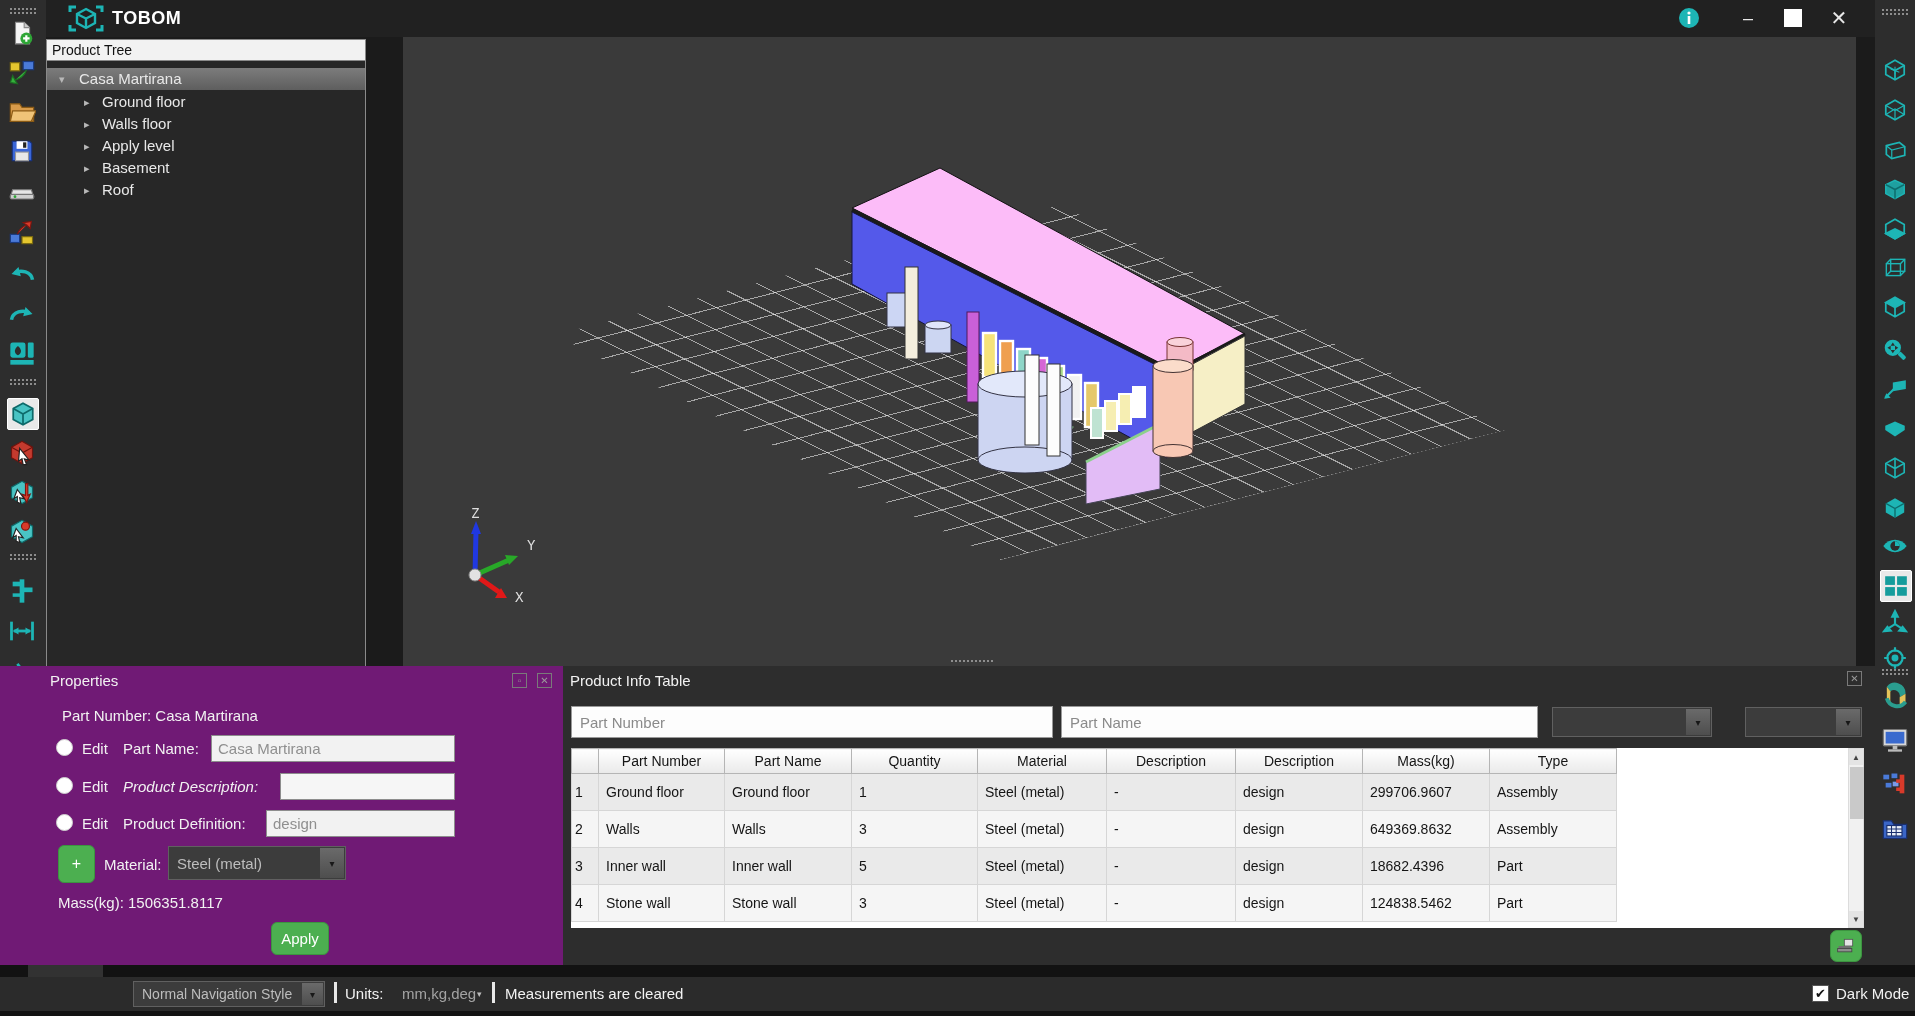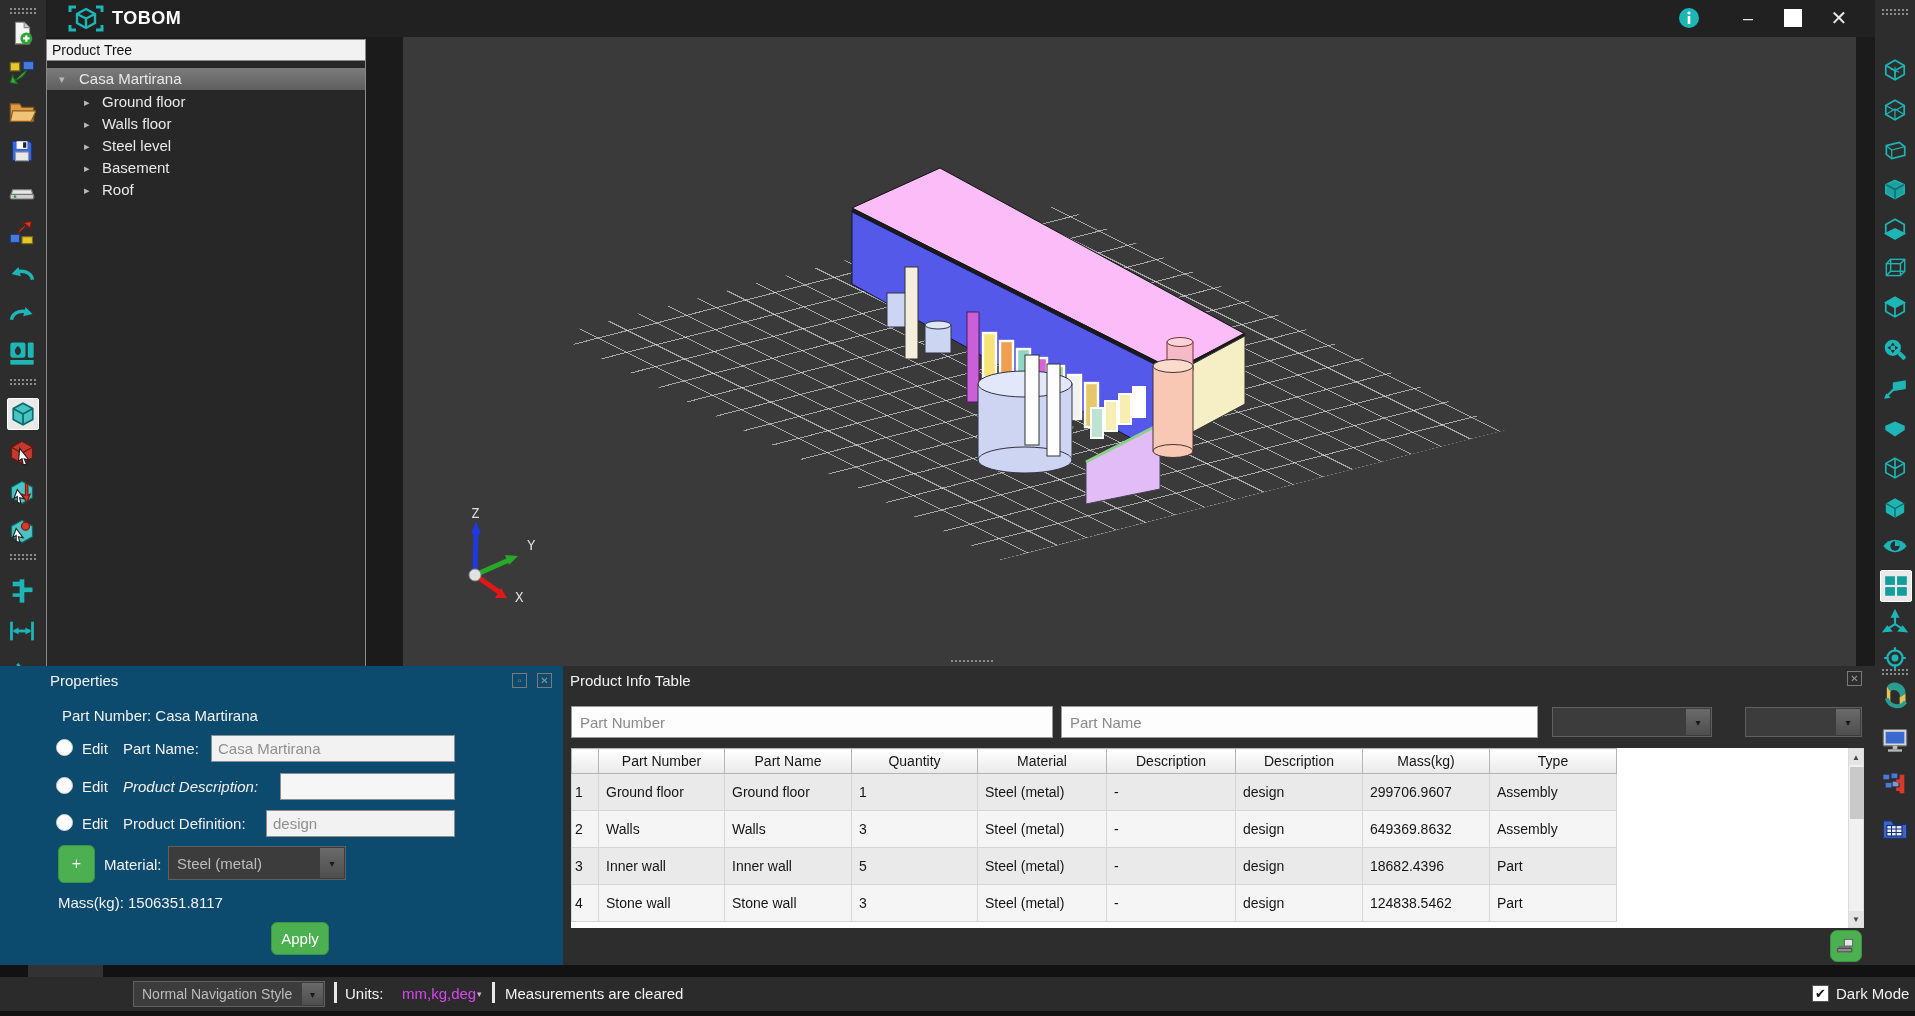--- a/index.html
+++ b/index.html
@@ -232,21 +232,21 @@
     <div class="tree-row" style="top:51px;">
       <span class="caret" style="left:37px;">▸</span>
       <span class="abs" style="left:55px;">Ground floor</span>
     </div>
     <div class="tree-row" style="top:73px;">
       <span class="caret" style="left:37px;">▸</span>
       <span class="abs" style="left:55px;">Walls floor</span>
     </div>
     <div class="tree-row" style="top:95px;">
       <span class="caret" style="left:37px;">▸</span>
-      <span class="abs" style="left:55px;">Steel level</span>
+      <span class="abs" style="left:55px;">Apply level</span>
     </div>
     <div class="tree-row" style="top:117px;">
       <span class="caret" style="left:37px;">▸</span>
       <span class="abs" style="left:55px;">Basement</span>
     </div>
     <div class="tree-row" style="top:139px;">
       <span class="caret" style="left:37px;">▸</span>
       <span class="abs" style="left:55px;">Roof</span>
     </div>
   </div>
@@ -463,21 +463,21 @@
           <path d="M2 5 H9 L11 8 H22 V20 H2 Z" fill="#3a66c8" stroke="#1a3070"></path>
       <rect x="5" y="9" width="13" height="9" fill="#e8eef8" stroke="#1a3070"></rect>
       <path d="M5 12 H18 M5 15 H18 M9 9 V18 M13 9 V18" stroke="#1a3070" stroke-width=".9"></path>
         </svg>
     </div>
   </div>
 
   <div class="abs grip" style="left:950px;top:659px;width:44px;height:4px;"></div>
   <div class="abs grip" style="left:555px;top:738px;width:4px;height:28px;"></div>
 
-  <div class="abs" style="left:0;top:666px;width:563px;height:299px;background:#0c4a6e;">
+  <div class="abs" style="left:0;top:666px;width:563px;height:299px;background:#701a75;">
     <div class="abs panel-label" style="left:50px;top:6px;">Properties</div>
     <div class="mini-btn" style="left:512px;top:7px;">▫</div>
     <div class="mini-btn" style="left:537px;top:7px;">✕</div>
 
     <div class="lbl" style="left:62px;top:41px;">Part Number: Casa Martirana</div>
 
     <div class="radio" style="left:56px;top:73px;"></div>
     <div class="lbl" style="left:82px;top:74px;">Edit</div>
     <div class="lbl" style="left:123px;top:74px;">Part Name:</div>
     <input class="tinput" type="text" readonly="" style="left: 211px; top: 69px; width: 244px; height: 27px;" value="Casa Martirana">
@@ -608,21 +608,21 @@
     <div class="abs" style="left:28px;top:0;width:75px;height:12px;background:#323232;"></div>
   </div>
   <div class="abs statusbar">
     <span class="lbl" style="left:6px;top:8px;margin-top:25px;">Navigation Mode:</span>
     <div class="dropdown" style="left:133px;top:4px;width:192px;height:26px;font-size:14px;">
       <span>Normal Navigation Style</span>
       <span class="dd-arrow" style="width:21px;">▾</span>
     </div>
     <div class="vsep" style="left:334px;"></div>
     <span class="lbl" style="left:345px;top:8px;">Units:</span>
-    <span class="lbl" style="left:402px;top:8px;color:#d946ef;">mm,kg,deg</span>
+    <span class="lbl" style="left:402px;top:8px;color:#a3a3a3;">mm,kg,deg</span>
     <span class="lbl" style="left:477px;top:12px;font-size:9px;color:#bbb;">▾</span>
     <div class="vsep" style="left:492px;"></div>
     <span class="lbl" style="left:505px;top:8px;">Measurements are cleared</span>
     <div class="checkbox" style="left:1812px;top:8px;">✔</div>
     <span class="lbl" style="left:1836px;top:8px;">Dark Mode</span>
   </div>
   <div class="abs" style="left:0;top:1011px;width:1915px;height:5px;background:#121212;"></div>
 
 </div>
 

